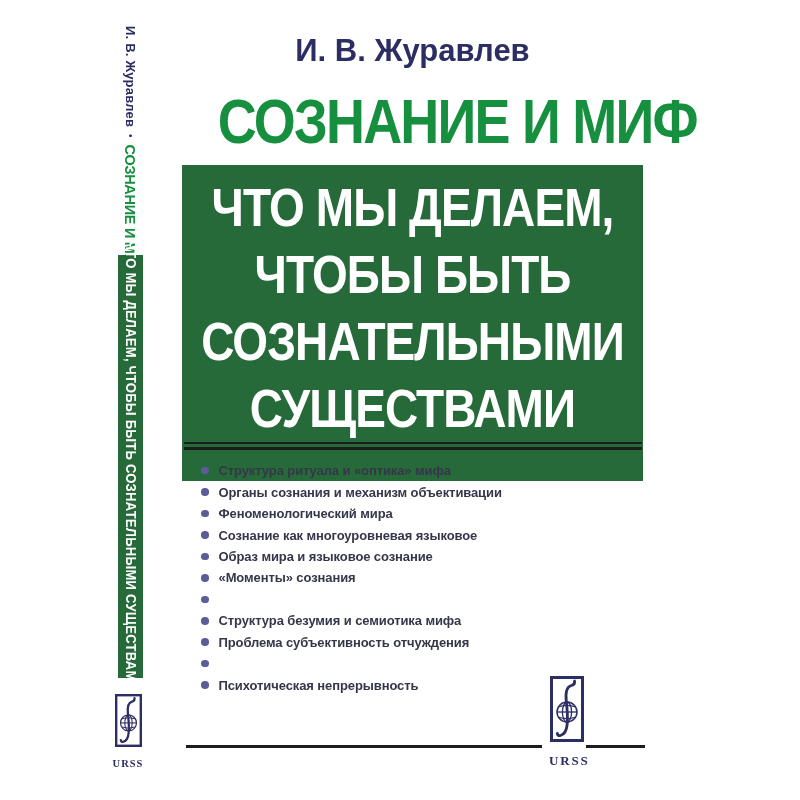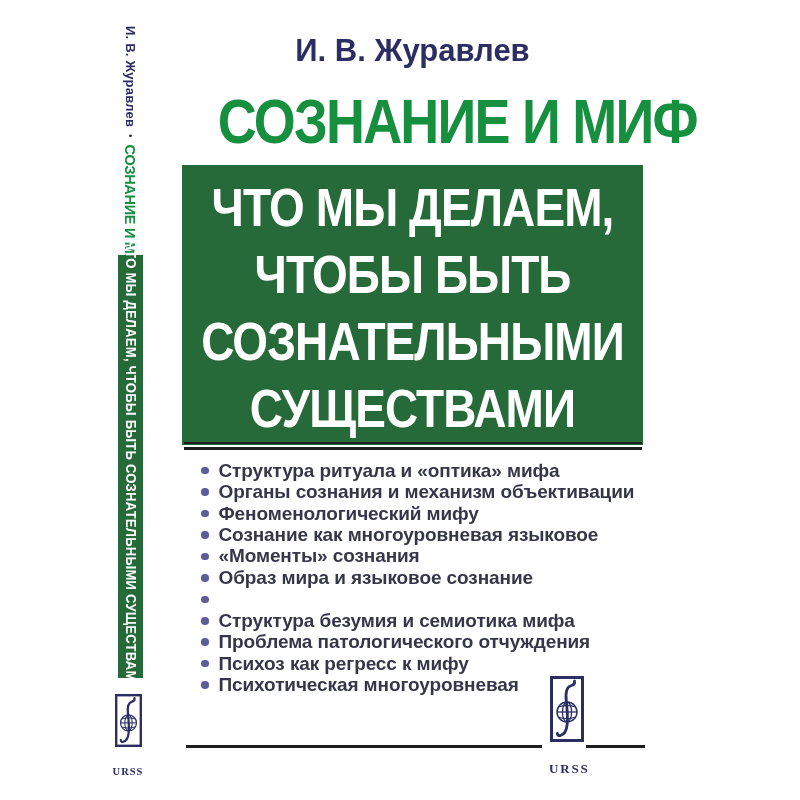--- a/index.html
+++ b/index.html
@@ -16,46 +16,46 @@
   .spine-band{position:absolute;left:118px;top:255px;width:25px;height:423px;
               background:#276a3a;display:flex;align-items:center;justify-content:center;}
   .spine-band-text{writing-mode:vertical-rl;white-space:nowrap;color:#ffffff;
                    font-weight:bold;font-size:13.5px;letter-spacing:0.2px;
                    transform:scale(1.05,0.97);}
 
   .logo{position:absolute;text-align:center;}
   .spine-logo{left:112px;top:694px;width:32px;}
   .cover-logo{left:549px;top:676px;width:36px;}
   .urss-label{font-family:"Liberation Serif","DejaVu Serif",serif;color:#2b2d63;
-              font-weight:600;margin-top:15px;}
+              font-weight:600;margin-top:7px;}
   .spine-logo .urss-label{font-size:10.5px;letter-spacing:1px;}
   .cover-logo .urss-label{font-size:13px;letter-spacing:1.8px;}
 
   
   .cover{position:absolute;left:182px;top:0;width:461px;}
   .author{position:absolute;top:33px;left:0;width:461px;text-align:center;
           font-size:31px;font-weight:bold;color:#2b2d63;}
   .title{position:absolute;top:90px;left:0;width:461px;text-align:center;white-space:nowrap;}
   .title span{display:inline-block;font-size:62px;font-weight:bold;color:#168f3f;
               letter-spacing:-2px;line-height:1;transform:scale(0.87,1.02);
               transform-origin:center top;}
 
-  .subtitle-box{position:absolute;top:165px;left:0;width:461px;height:280px;
+  .subtitle-box{position:absolute;top:165px;left:0;width:461px;height:316px;
                 background:#276a3a;overflow:hidden;}
   .subtitle-inner{padding-top:10px;text-align:center;transform:scale(0.92,1.06);
                   transform-origin:center top;}
   .subtitle-inner div{font-size:50px;line-height:63px;font-weight:bold;color:#ffffff;
                       letter-spacing:-1px;white-space:nowrap;}
 
   .rule{position:absolute;background:#1d1d1d;}
   .rule-a{left:2px;top:442px;width:458px;height:2px;}
   .rule-b{left:2px;top:447px;width:458px;height:2.5px;}
 
   .topics{position:absolute;left:19px;top:460px;margin:0;padding:0;list-style:none;}
-  .topics li{display:flex;align-items:center;height:21.45px;font-size:19px;
+  .topics li{display:flex;align-items:center;height:21.45px;font-size:13px;
              font-weight:bold;color:#36364a;letter-spacing:-0.1px;white-space:nowrap;}
   .dot{flex:none;width:7.5px;height:7.5px;border-radius:50%;background:#5c5c99;
        margin-right:10px;}
 
   .baseline{position:absolute;background:#1d1d1d;height:2.5px;top:745px;}
   .baseline-left{left:4px;width:356px;}
   .baseline-right{left:404px;width:59px;}
 </style>
 </head>
 <body>
@@ -107,52 +107,51 @@
       <li>
           <span class="dot"></span>
           <span>Структура ритуала и «оптика» мифа</span>
         </li>
       <li>
           <span class="dot"></span>
           <span>Органы сознания и механизм объективации</span>
         </li>
       <li>
           <span class="dot"></span>
-          <span>Феноменологический мифу</span>
+          <span>Феноменологический мира</span>
         </li>
       <li>
           <span class="dot"></span>
           <span>Сознание как многоуровневая языковое</span>
         </li>
       <li>
           <span class="dot"></span>
-          <span>«Моменты» сознания</span>
+          <span>Образ мира и языковое сознание</span>
         </li>
       <li>
           <span class="dot"></span>
-          <span>Образ мира и языковое сознание</span>
+          <span>«Моменты» сознания</span>
         </li>
       <li>
           <span class="dot"></span>
         </li>
       <li>
           <span class="dot"></span>
           <span>Структура безумия и семиотика мифа</span>
         </li>
       <li>
           <span class="dot"></span>
-          <span>Проблема патологического отчуждения</span>
+          <span>Проблема субъективность отчуждения</span>
         </li>
       <li>
           <span class="dot"></span>
-          <span>Психоз как регресс к мифу</span>
         </li>
       <li>
           <span class="dot"></span>
-          <span>Психотическая многоуровневая</span>
+          <span>Психотическая непрерывность</span>
         </li>
     </ul>
 
     <div class="baseline baseline-left"></div>
     <div class="baseline baseline-right"></div>
   </div>
 
   <div class="logo cover-logo">
     <svg width="34" height="66" viewBox="0 0 34 66">
       <rect x="1.5" y="1.5" width="31" height="63" fill="#ffffff" stroke="#2b2d63" stroke-width="3"></rect>

